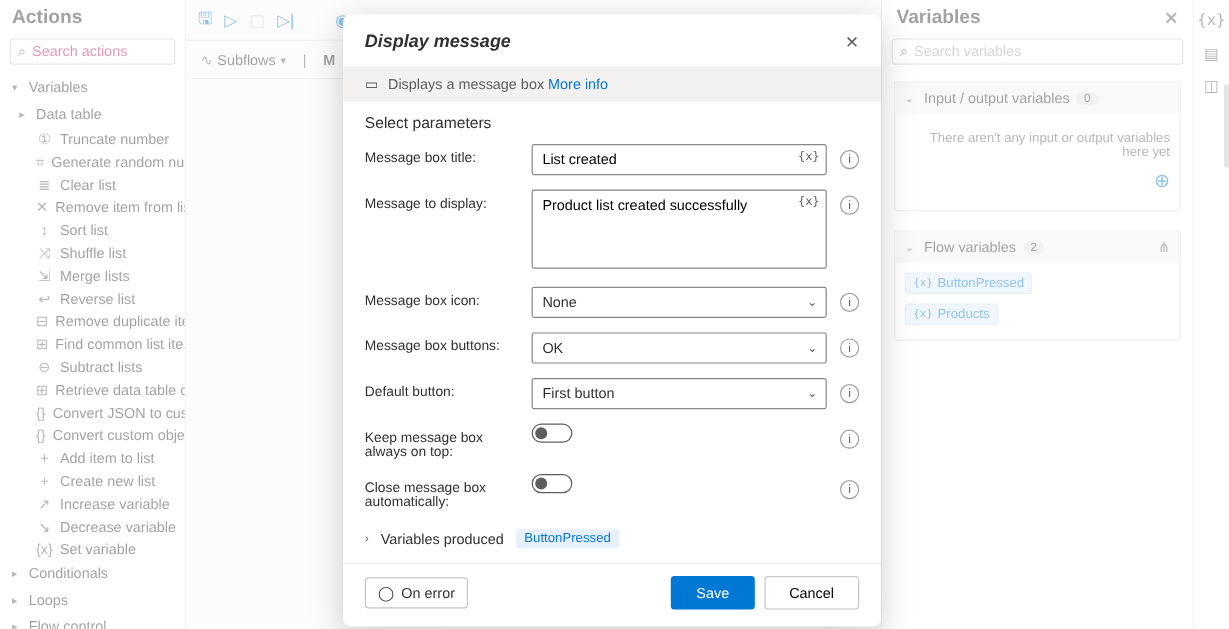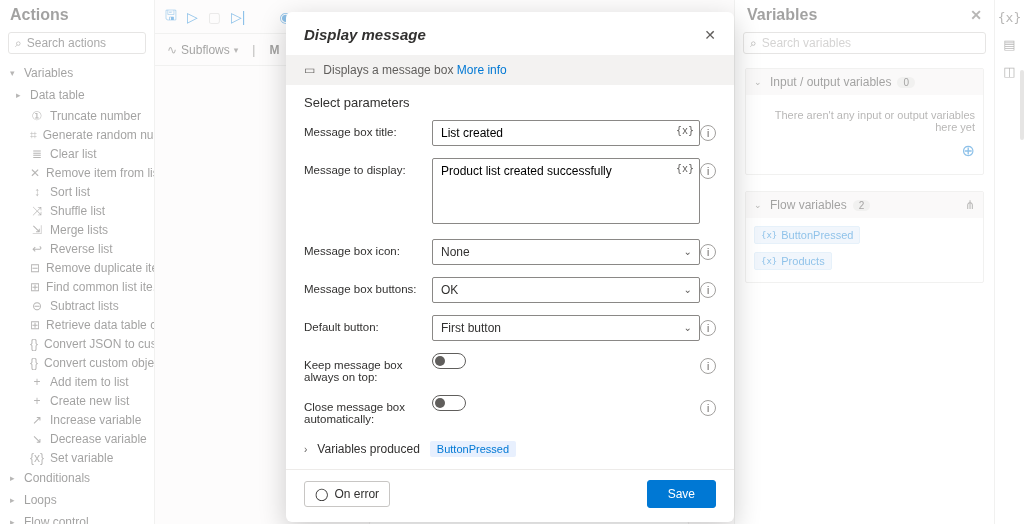--- a/index.html
+++ b/index.html
@@ -51,21 +51,21 @@
 
   
   .modal { position: absolute; z-index: 10; top: 12px; left: 286px; width: 448px; background: #fff; border-radius: 6px; box-shadow: 0 8px 28px rgba(0,0,0,0.2); display: flex; flex-direction: column; }
   .modal-head { padding: 14px 18px 8px; display: flex; justify-content: space-between; align-items: center; }
   .modal-head h3 { font-size: 15px; font-weight: 600; font-style: italic; }
   .modal-head .x { font-size: 14px; color: #605e5c; cursor: pointer; }
   .modal-desc { background: #f3f2f1; margin: 4px 0 0; padding: 8px 18px; font-size: 12px; display: flex; align-items: center; gap: 8px; color: #605e5c; }
   .modal-desc a { color: #0078d4; text-decoration: none; text-align: right; }
   .modal-body { padding: 10px 18px 4px; }
   .modal-body h4 { font-size: 13px; font-weight: 400; color: #323130; margin-bottom: 10px; }
-  .form-row { display: flex; align-items: flex-start; margin-bottom: 12px; gap: 0; }
+  .form-row { display: flex; align-items: flex-start; margin-bottom: 12px; gap: 11px; }
   .form-row label { width: 128px; font-size: 11.5px; color: #323130; padding-top: 6px; }
   .form-row .ctrl { flex: 1; position: relative; }
   .form-row .info { width: 16px; height: 16px; border: 1px solid #a19f9d; border-radius: 50%; font-size: 10px; color: #605e5c; display: flex; align-items: center; justify-content: center; margin-top: 5px; }
   .txt, .sel, .ta { width: 100%; border: 1px solid #8a8886; border-radius: 2px; font-size: 12px; padding: 5px 24px 5px 8px; background: #fff; }
   .ta { height: 66px; resize: none; }
   .fx { position: absolute; right: 6px; top: 5px; font-size: 10px; color: #605e5c; font-family: monospace; }
   .chev { position: absolute; right: 8px; top: 7px; font-size: 10px; color: #605e5c; pointer-events: none; }
   .toggle { width: 34px; height: 16px; border: 1px solid #605e5c; border-radius: 10px; position: relative; background: #fff; }
   .toggle::after { content: ""; width: 10px; height: 10px; background: #605e5c; border-radius: 50%; position: absolute; top: 2px; left: 2px; }
   .vp-row { display: flex; align-items: center; gap: 10px; font-size: 12px; padding: 4px 0 8px; }
@@ -81,21 +81,21 @@
 </style>
 </head>
 <body>
 
 <div class="backdrop">
 
   <div class="col-actions">
     <h2>Actions</h2>
     <div class="search-box">
       <span class="ic">⌕</span>
-      <span style="color:#404040">Search actions</span>
+      <span style="color:#be185d">Search actions</span>
     </div>
     <div class="tree">
       <div class="tree-sec">
           <span class="caret">▾</span>
           <span>Variables</span>
         </div>
       <div class="tree-sub">
         <div class="tree-sec">
             <span class="caret">▸</span>
             <span>Data table</span>
@@ -430,14 +430,15 @@
       <span class="chip2">ButtonPressed</span>
     </div>
   </div>
   <div class="modal-foot">
     <div class="onerr">
       <span>◯</span>
       <span>On error</span>
     </div>
     <div class="spacer"></div>
     <button class="btn primary">Save</button>
+    <button class="btn">Cancel</button>
   </div>
 </div>
 
 </body></html>

